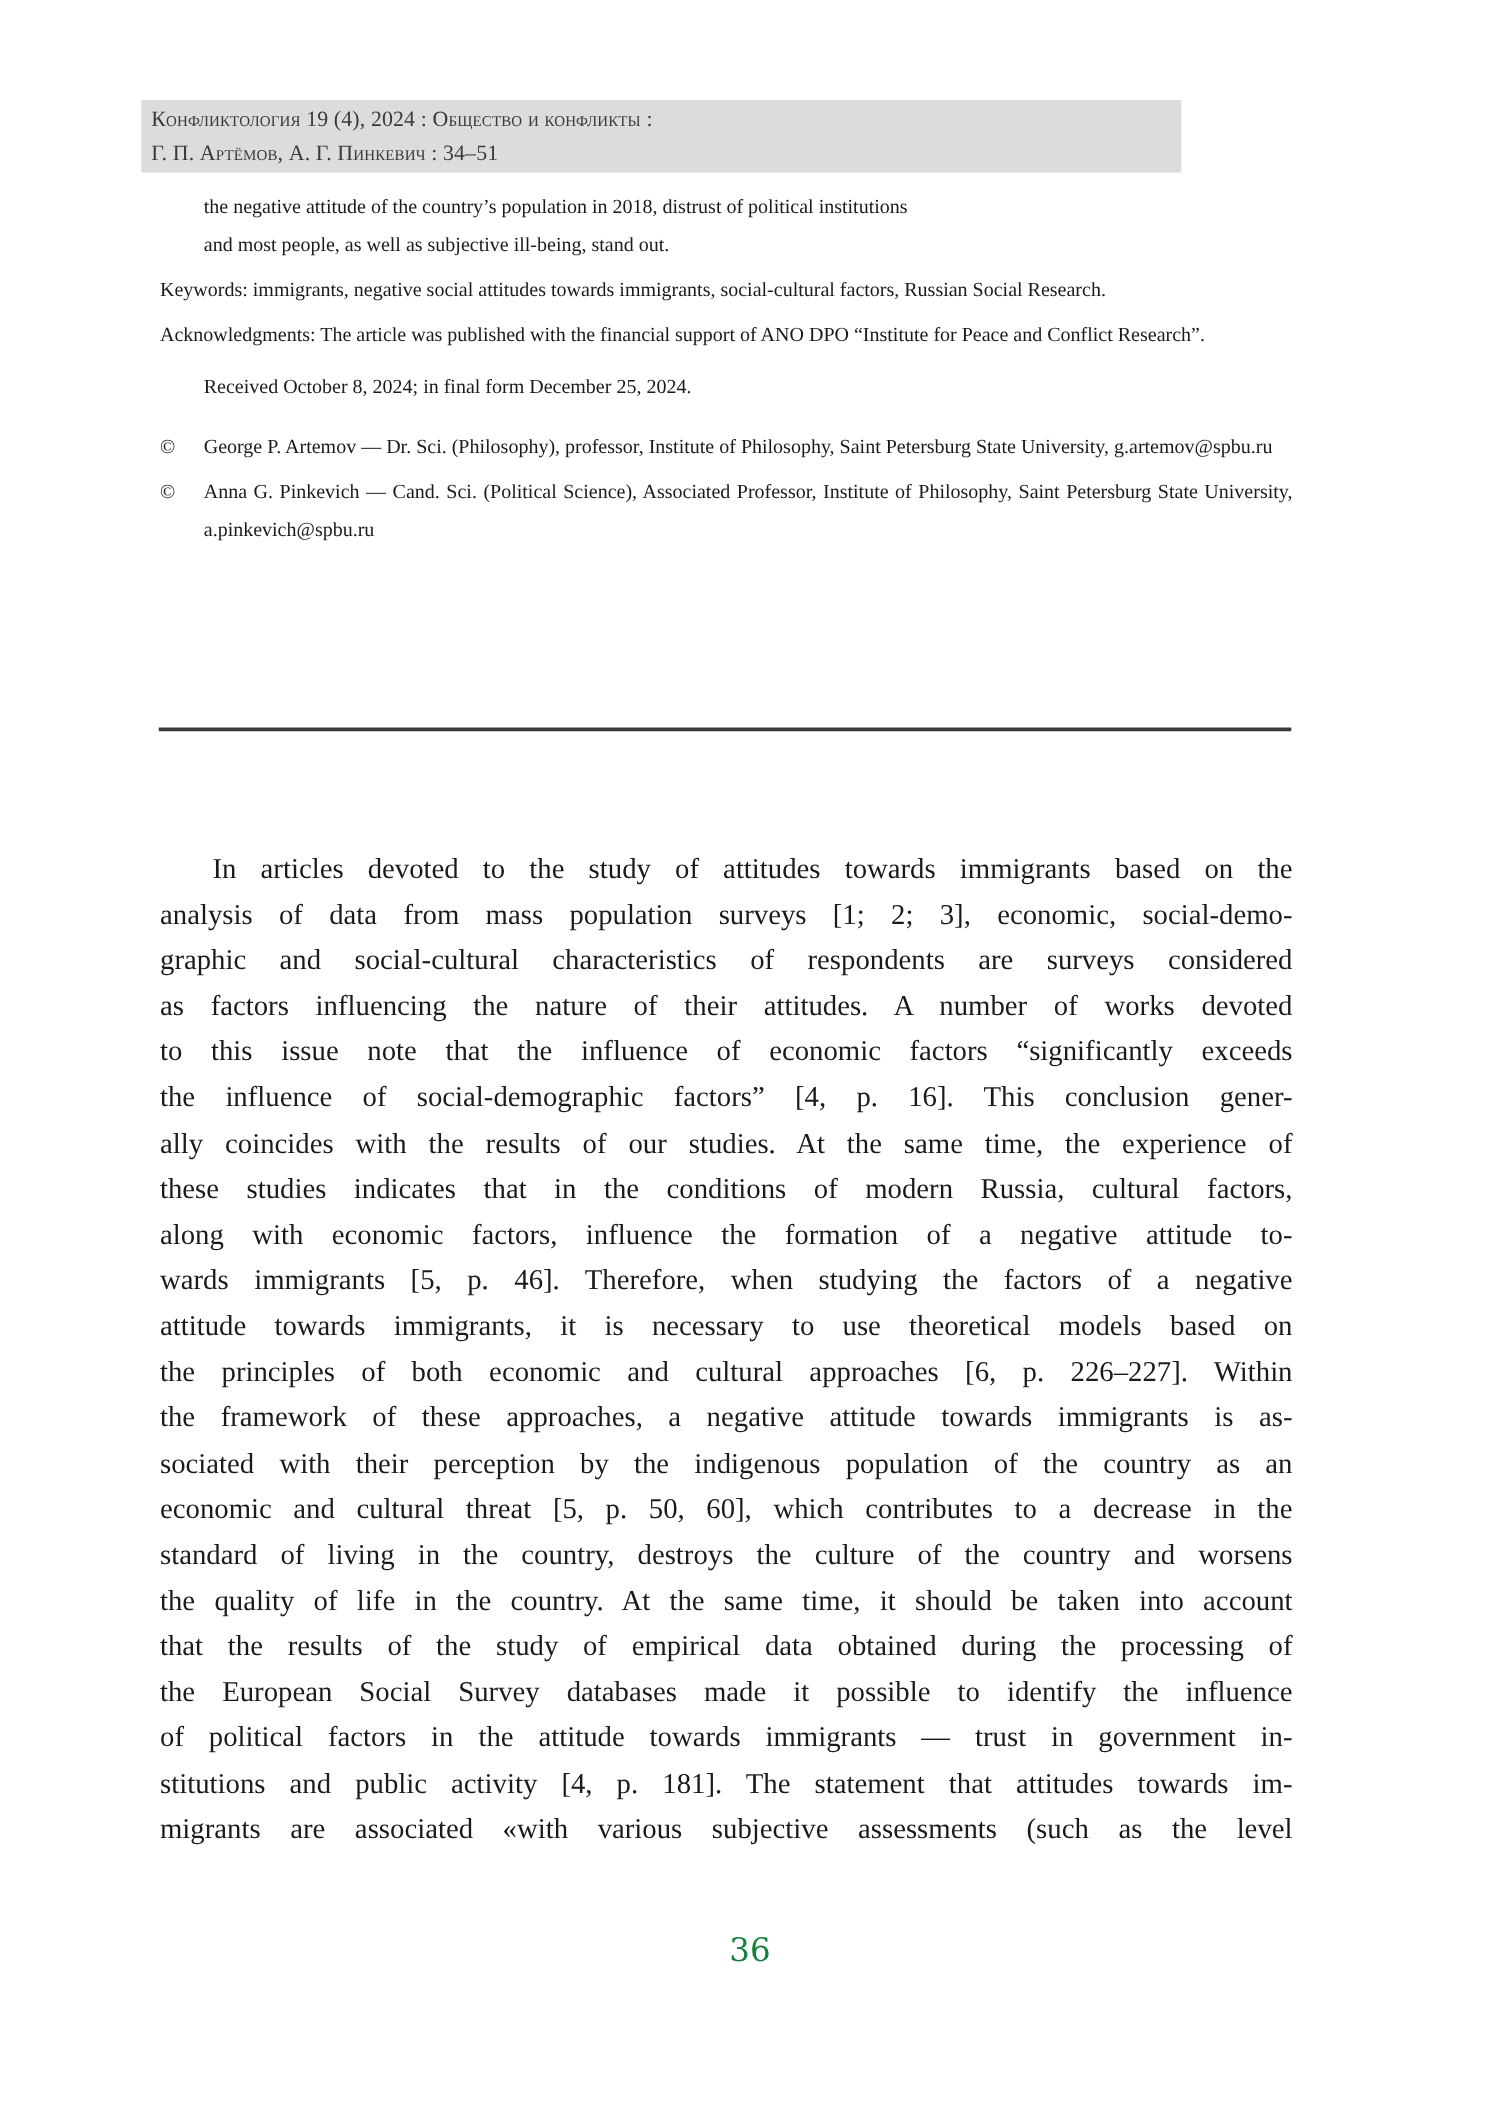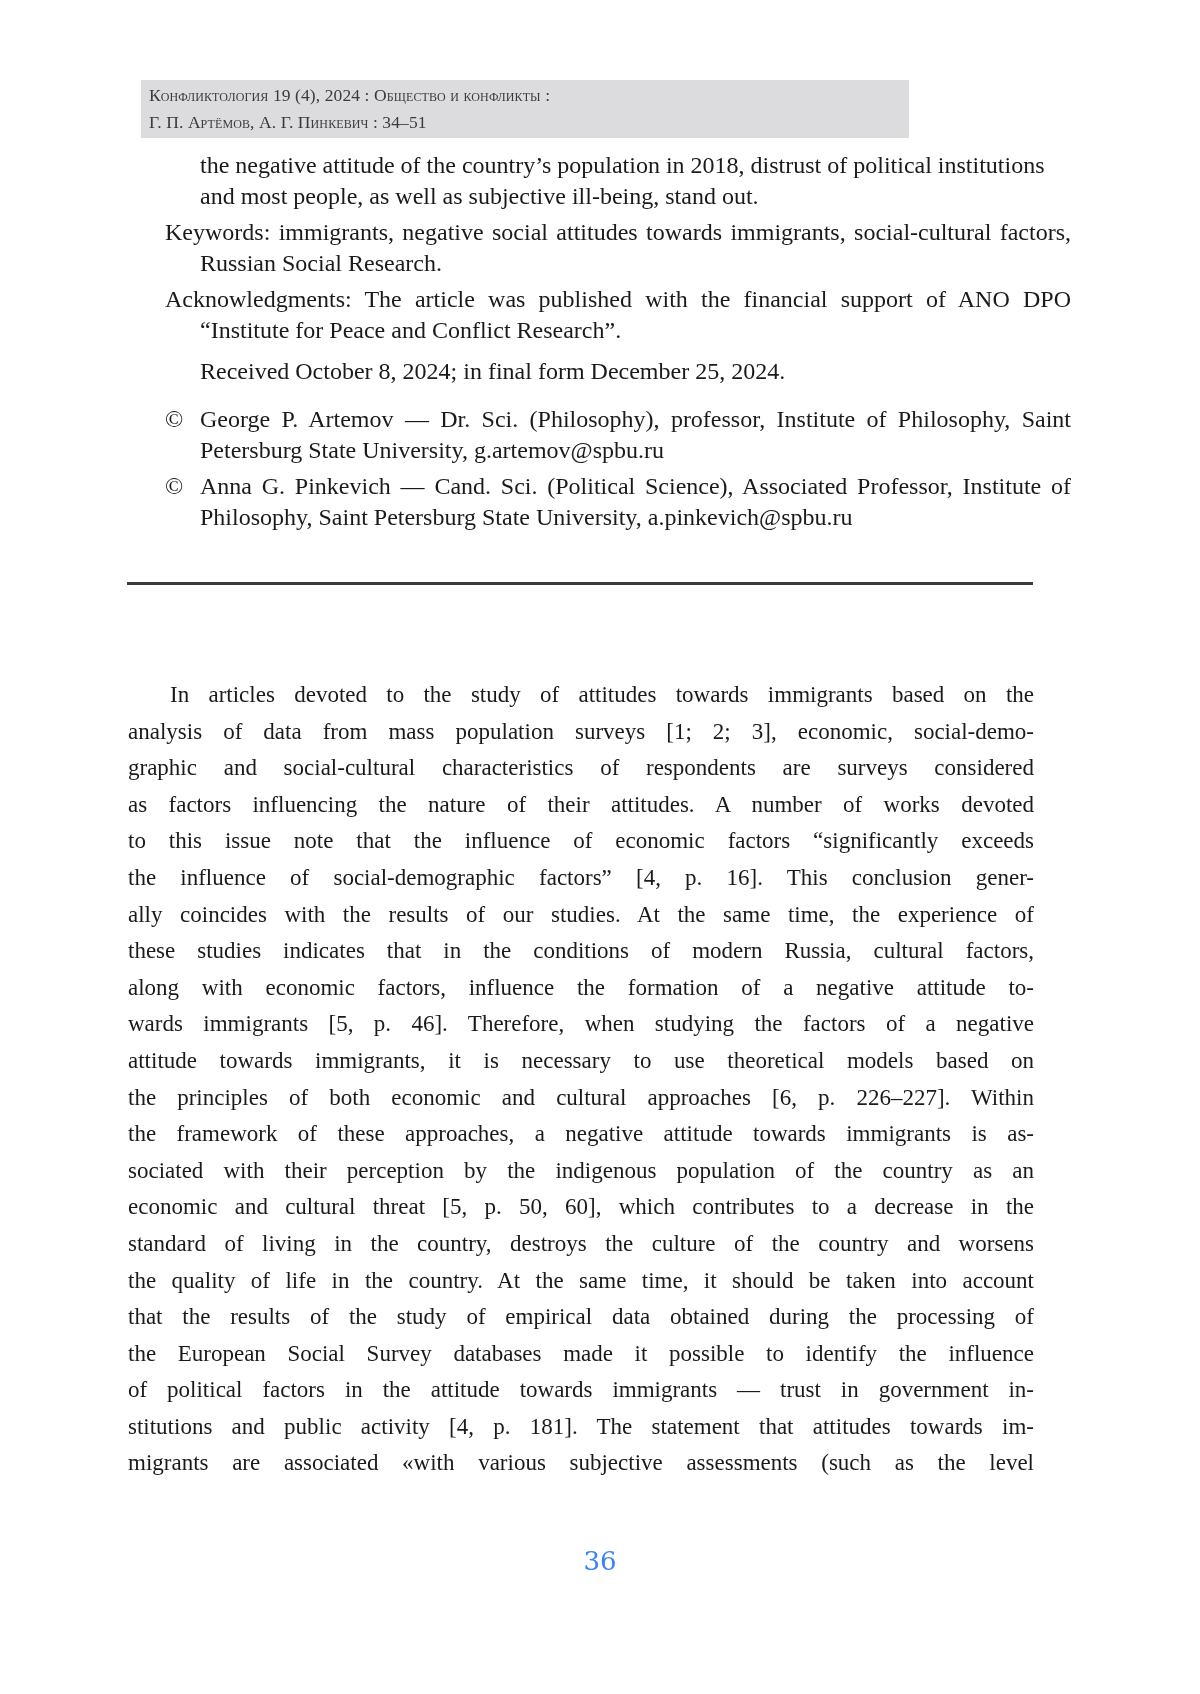--- a/index.html
+++ b/index.html
@@ -1,32 +1,32 @@
 <!DOCTYPE html>
 <html><head>
 <meta charset="utf-8">
 <style>
   html, body { margin: 0; padding: 0; background: #ffffff; }
   body { width: 1200px; height: 1694px; position: relative; overflow: hidden; color: #1a1a1a; font-family: "Liberation Serif", serif; }
   .page { position: absolute; left: 0; top: 0; width: 1200px; height: 1694px; }
-  .running-head { position: absolute; left: 141px; top: 80px; width: 768px; height: 58px; background: #dcdcde; padding: 2px 0 0 8px; box-sizing: border-box; font-size: 17.5px; line-height: 27px; color: #3a3a3a; letter-spacing: 0.1px; }
+  .running-head { position: absolute; left: 113px; top: 80px; width: 832px; height: 58px; background: #dcdcde; padding: 2px 0 0 8px; box-sizing: border-box; font-size: 17.5px; line-height: 27px; color: #3a3a3a; letter-spacing: 0.1px; }
   .running-head .line { white-space: nowrap; font-variant: small-caps; }
   .col { position: absolute; left: 128px; width: 906px; }
-  .abs { font-size: 24px; line-height: 31px; text-align: justify; margin-left: 37px; }
+  .abs { font-size: 16px; line-height: 31px; text-align: justify; }
   .hang { padding-left: 35px; text-indent: -35px; }
   .ind { padding-left: 35px; }
   .abs p { margin: 0; }
   b { font-weight: normal; }
   .copy-row { display: flex; }
   .copy-sym { width: 35px; flex: 0 0 35px; }
   .copy-text { flex: 1; text-align: justify; }
   .rule { position: absolute; left: 127px; top: 582px; width: 906px; height: 3px; background: #3a3a3a; }
   .body-text { font-size: 23px; line-height: 36.6px; text-align: justify; text-align-last: justify; }
   .body-text .ln { display: block; white-space: nowrap; text-align-last: justify; text-align: justify; }
-  .folio { position: absolute; left: 0; width: 1200px; top: 1546px; text-align: center; font-size: 26px; color: #3b82f6; font-family: "DejaVu Serif", serif; }
+  .folio { position: absolute; left: 0; width: 1200px; top: 1546px; text-align: center; font-size: 26px; color: #15803d; font-family: "DejaVu Serif", serif; }
 </style>
 </head>
 <body>
 
 <div class="page">
 
   <div class="running-head">
     <div class="line">Конфликтология 19 (4), 2024 : Общество и конфликты :</div>
     <div class="line">Г. П. Артёмов, А. Г. Пинкевич : 34–51</div>
   </div>

